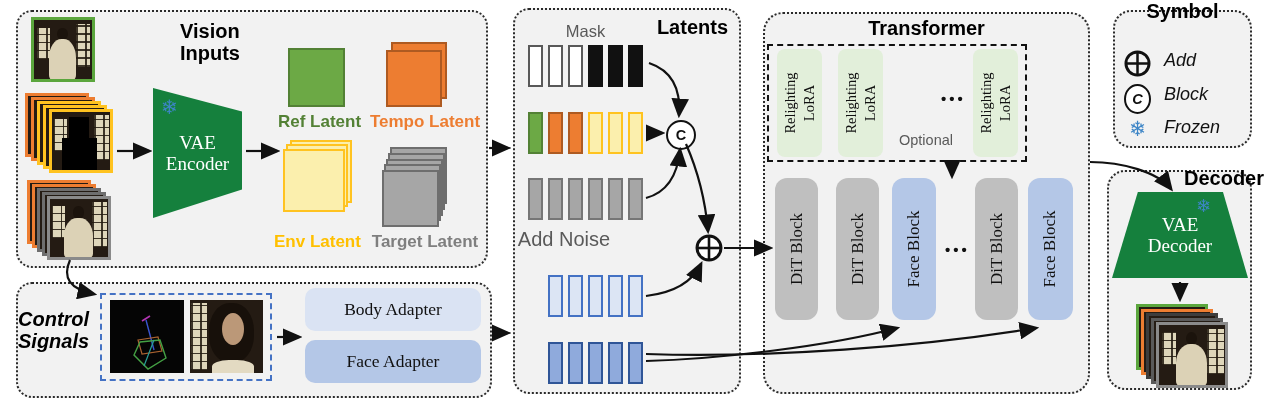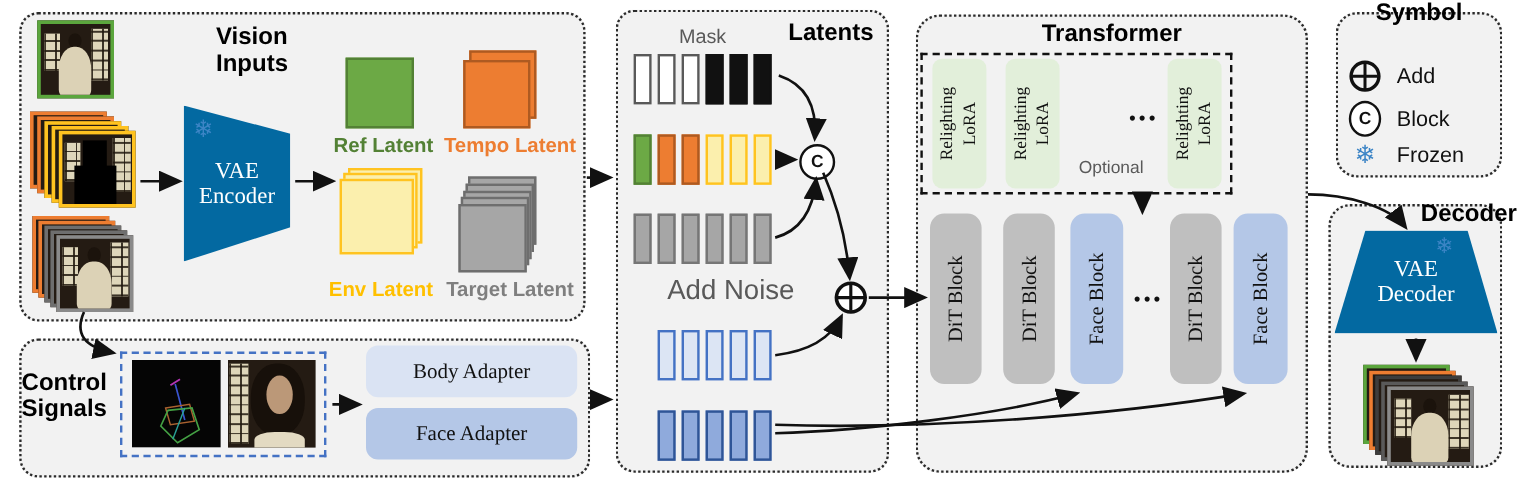--- a/index.html
+++ b/index.html
@@ -23,21 +23,21 @@
   .photo{position:absolute;background:#241b13;overflow:hidden;box-sizing:border-box;}
   .photo>div{position:absolute;}
   .p-win{background-color:#ded6ba;background-image:
       repeating-linear-gradient(0deg, rgba(32,24,14,.85) 0 1.5px, transparent 1.5px 8px),
       repeating-linear-gradient(90deg, rgba(32,24,14,.85) 0 1.5px, transparent 1.5px 9px);}
   .p-head{background:#1b130c;border-radius:50%;}
   .p-torso{background:#dcd2b6;border-radius:45% 45% 12% 12%;}
   .p-blob{background:#000;}
 
   
-  .trap{position:absolute;background:#0369a1;display:flex;align-items:center;justify-content:center;z-index:3;}
+  .trap{position:absolute;background:#15803d;display:flex;align-items:center;justify-content:center;z-index:3;}
   .trap .tlabel{font-family:"Liberation Serif",serif;color:#fff;font-size:19px;line-height:21px;
                 text-align:center;white-space:pre-line;}
   .snow{position:absolute;font-family:"DejaVu Sans",sans-serif;color:#3D85C6;font-size:20px;line-height:20px;z-index:4;}
 
   
   .adapter{position:absolute;width:176px;height:43px;border-radius:10px;display:flex;align-items:center;justify-content:center;
            font-family:"Liberation Serif",serif;font-size:17.5px;color:#111;z-index:3;}
 
   
   .vblock{position:absolute;border-radius:12px;display:flex;align-items:center;justify-content:center;z-index:3;}
@@ -48,21 +48,21 @@
 
   
   .circ{position:absolute;width:26px;height:26px;border:2.6px solid #111;border-radius:50%;background:#fff;
         display:flex;align-items:center;justify-content:center;font-weight:bold;font-size:14.5px;color:#111;z-index:3;}
   .icon-svg{position:absolute;z-index:3;}
 
   
   .dashbox{position:absolute;border:2.5px dashed #4472C4;box-sizing:border-box;z-index:2;}
 
   
-  .sym-row{position:absolute;display:flex;align-items:center;gap:13px;z-index:3;}
+  .sym-row{position:absolute;display:flex;align-items:flex-start;gap:13px;z-index:3;font-style:italic;}
   .sym-ic{width:27px;display:flex;justify-content:center;align-items:center;}
   .sym-label{font-size:18px;color:#111;}
 
   .arrows{position:absolute;left:0;top:0;z-index:4;pointer-events:none;}
 </style>
 </head>
 <body>
 
 <div class="canvas">
 
@@ -134,21 +134,21 @@
     <div class="sq" style="left:4px;top:12px;width:57px;height:57px;background:#A6A6A6;border-color:#6e6e6e;"></div>
     <div class="sq" style="left:2px;top:17px;width:57px;height:57px;background:#A6A6A6;border-color:#6e6e6e;"></div>
     <div class="sq" style="left:0;top:23px;width:57px;height:57px;background:#A6A6A6;border-color:#6e6e6e;"></div>
   </div>
 
   <div class="lat-label" style="left: 278px; top: 112px; width: 80px; color: rgb(83, 129, 53);">Ref Latent</div>
   <div class="lat-label" style="left: 366px; top: 112px; width: 118px; color: rgb(237, 125, 49);">Tempo Latent</div>
   <div class="lat-label" style="left: 274px; top: 232px; width: 85px; color: rgb(255, 192, 0);">Env Latent</div>
   <div class="lat-label" style="left: 366px; top: 232px; width: 118px; color: rgb(127, 127, 127);">Target Latent</div>
 
-  <div class="sec-title" style="left:18px;top:308px;">Control
+  <div class="sec-title" style="left:18px;top:308px;font-style:italic;">Control
 Signals</div>
 
   <div class="dashbox" style="left:100px;top:293px;width:172px;height:88px;"></div>
 
   <svg class="icon-svg" style="left:110px;top:300px;" width="74" height="73" viewBox="0 0 74 73">
     <rect x="0" y="0" width="74" height="73" fill="#050505"></rect>
     <path d="M32 21 L40 16" stroke="#b335b3" stroke-width="1.6" fill="none"></path>
     <path d="M36 20 L44 50" stroke="#3a55d0" stroke-width="1.4" fill="none"></path>
     <path d="M28 40 L48 37 L52 51 L32 54 Z" stroke="#a96230" stroke-width="1.2" fill="none"></path>
     <path d="M24 55 L30 42 L50 40 L56 58 L38 69 Z" stroke="#44a044" stroke-width="1.4" fill="none"></path>
@@ -189,21 +189,21 @@
       <div class="cell" style="background: rgb(251, 239, 173); border-color: rgb(255, 195, 32);"></div>
     </div>
   <div class="trow" style="left:528px;top:178px;">
       <div class="cell" style="background: rgb(166, 166, 166); border-color: rgb(118, 118, 118);"></div>
       <div class="cell" style="background: rgb(166, 166, 166); border-color: rgb(118, 118, 118);"></div>
       <div class="cell" style="background: rgb(166, 166, 166); border-color: rgb(118, 118, 118);"></div>
       <div class="cell" style="background: rgb(166, 166, 166); border-color: rgb(118, 118, 118);"></div>
       <div class="cell" style="background: rgb(166, 166, 166); border-color: rgb(118, 118, 118);"></div>
       <div class="cell" style="background: rgb(166, 166, 166); border-color: rgb(118, 118, 118);"></div>
     </div>
-  <div class="gray-label" style="left:549px;top:228px;width:120px;font-size:23px;">Add Noise</div>
+  <div class="gray-label" style="left:504px;top:228px;width:120px;font-size:20px;">Add Noise</div>
   <div class="trow" style="left:548px;top:275px;">
       <div class="cell" style="background: rgb(220, 229, 244); border-color: rgb(68, 114, 196);"></div>
       <div class="cell" style="background: rgb(220, 229, 244); border-color: rgb(68, 114, 196);"></div>
       <div class="cell" style="background: rgb(220, 229, 244); border-color: rgb(68, 114, 196);"></div>
       <div class="cell" style="background: rgb(220, 229, 244); border-color: rgb(68, 114, 196);"></div>
       <div class="cell" style="background: rgb(220, 229, 244); border-color: rgb(68, 114, 196);"></div>
     </div>
   <div class="trow" style="left:548px;top:342px;">
       <div class="cell" style="background: rgb(143, 170, 220); border-color: rgb(47, 85, 151);"></div>
       <div class="cell" style="background: rgb(143, 170, 220); border-color: rgb(47, 85, 151);"></div>

